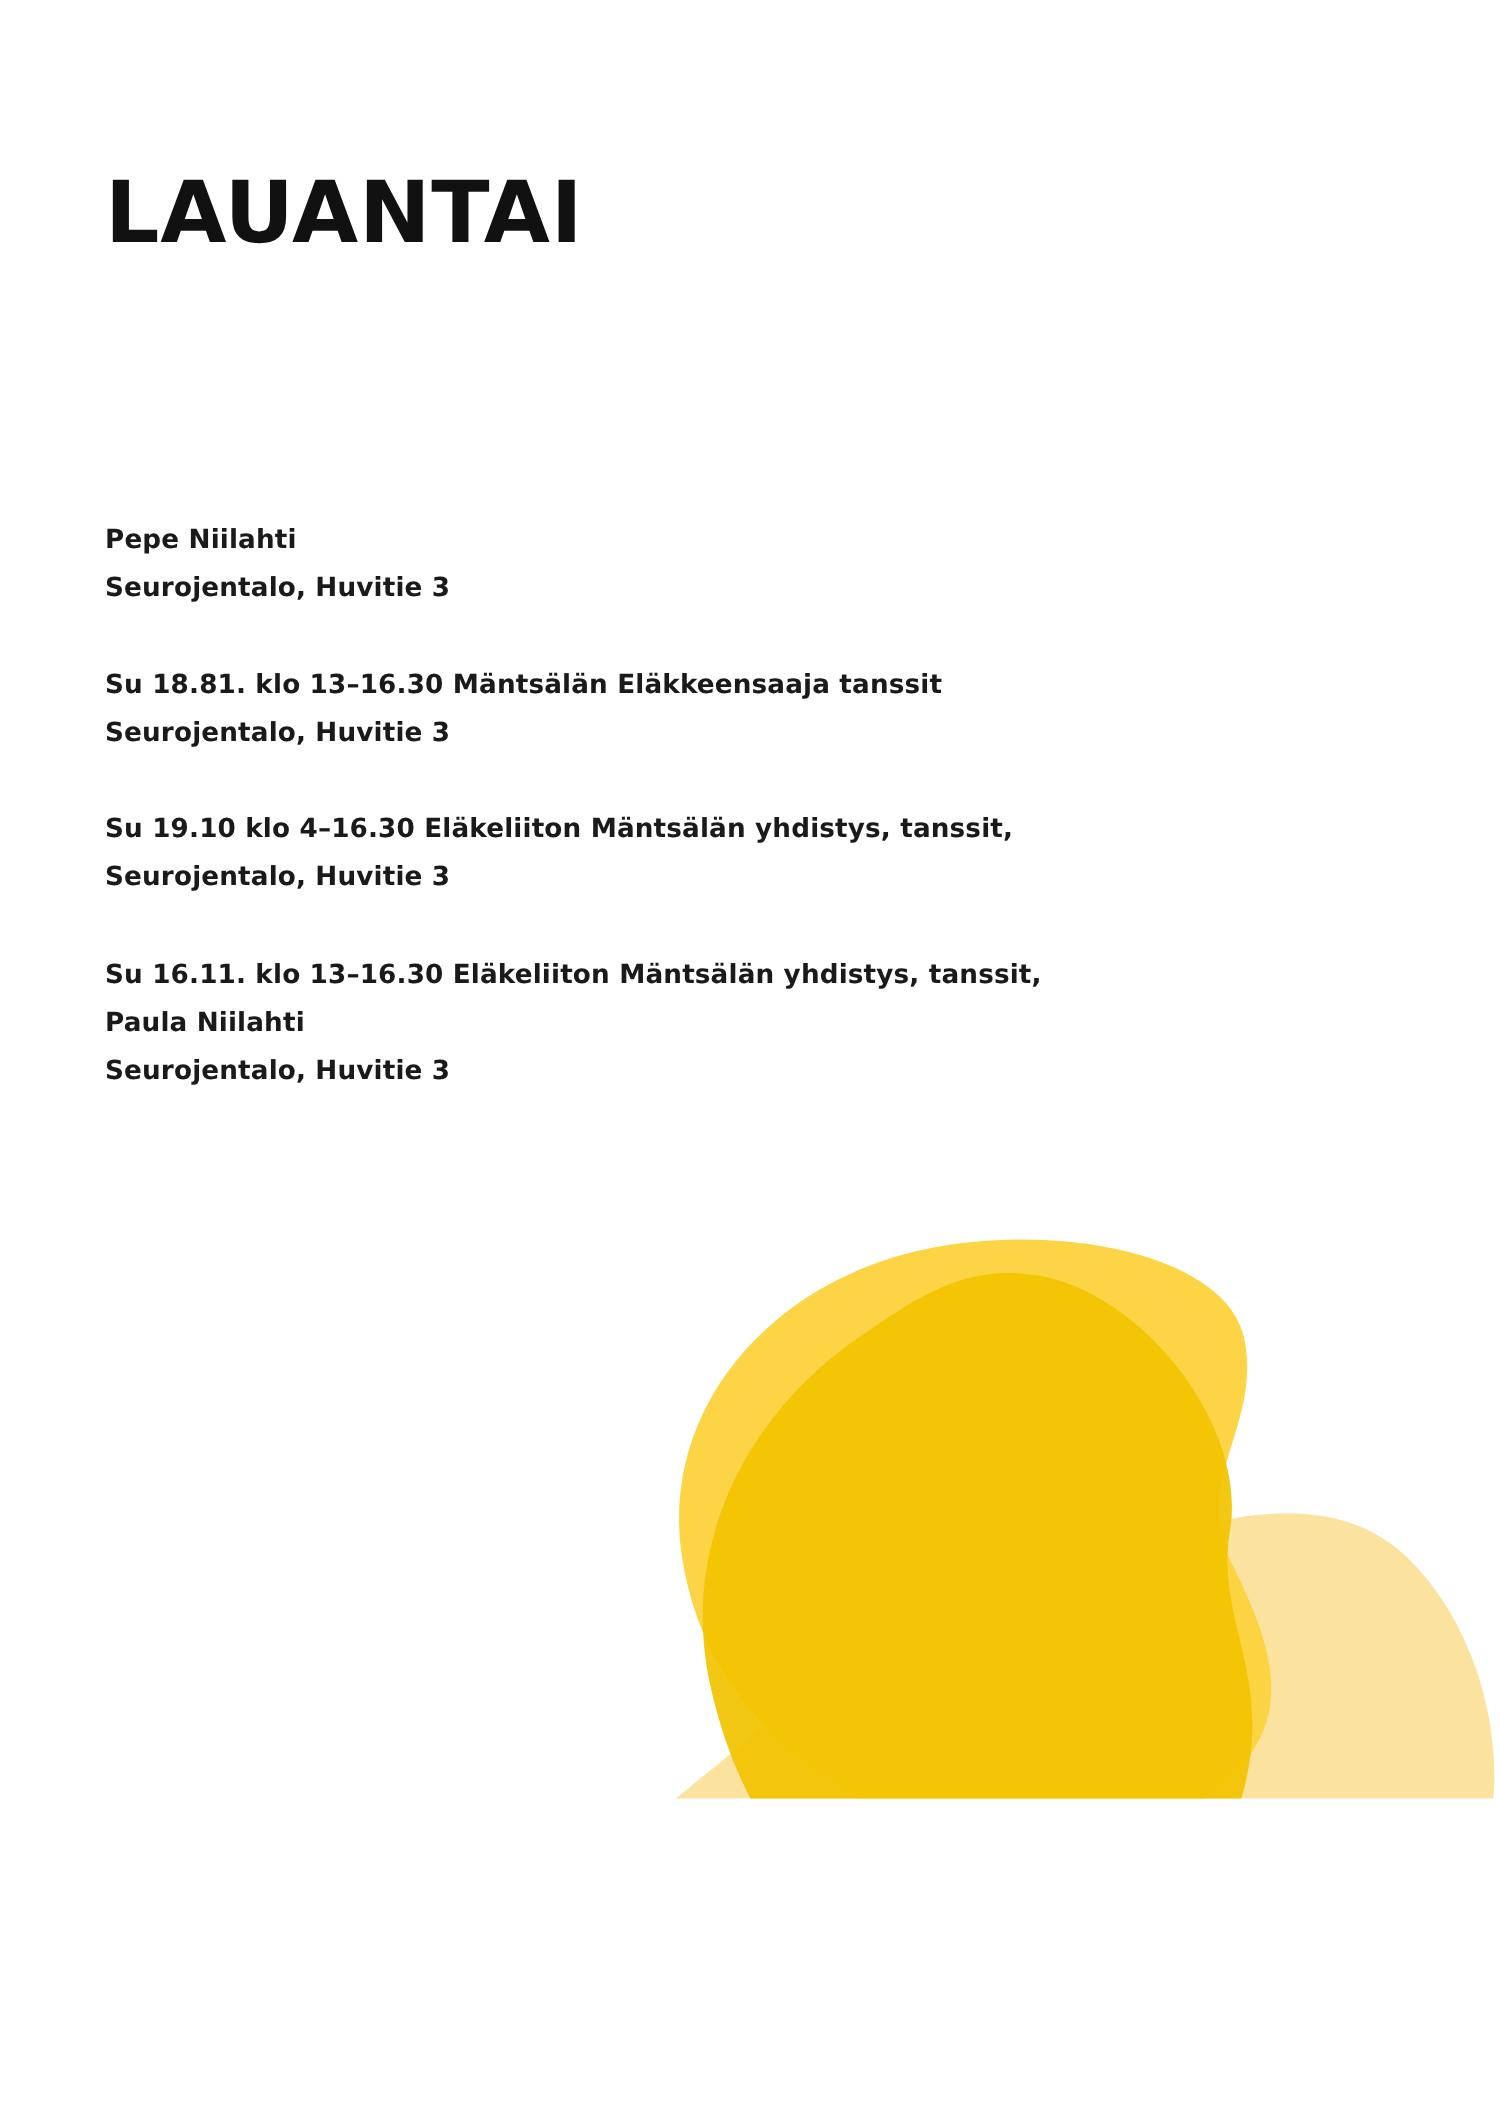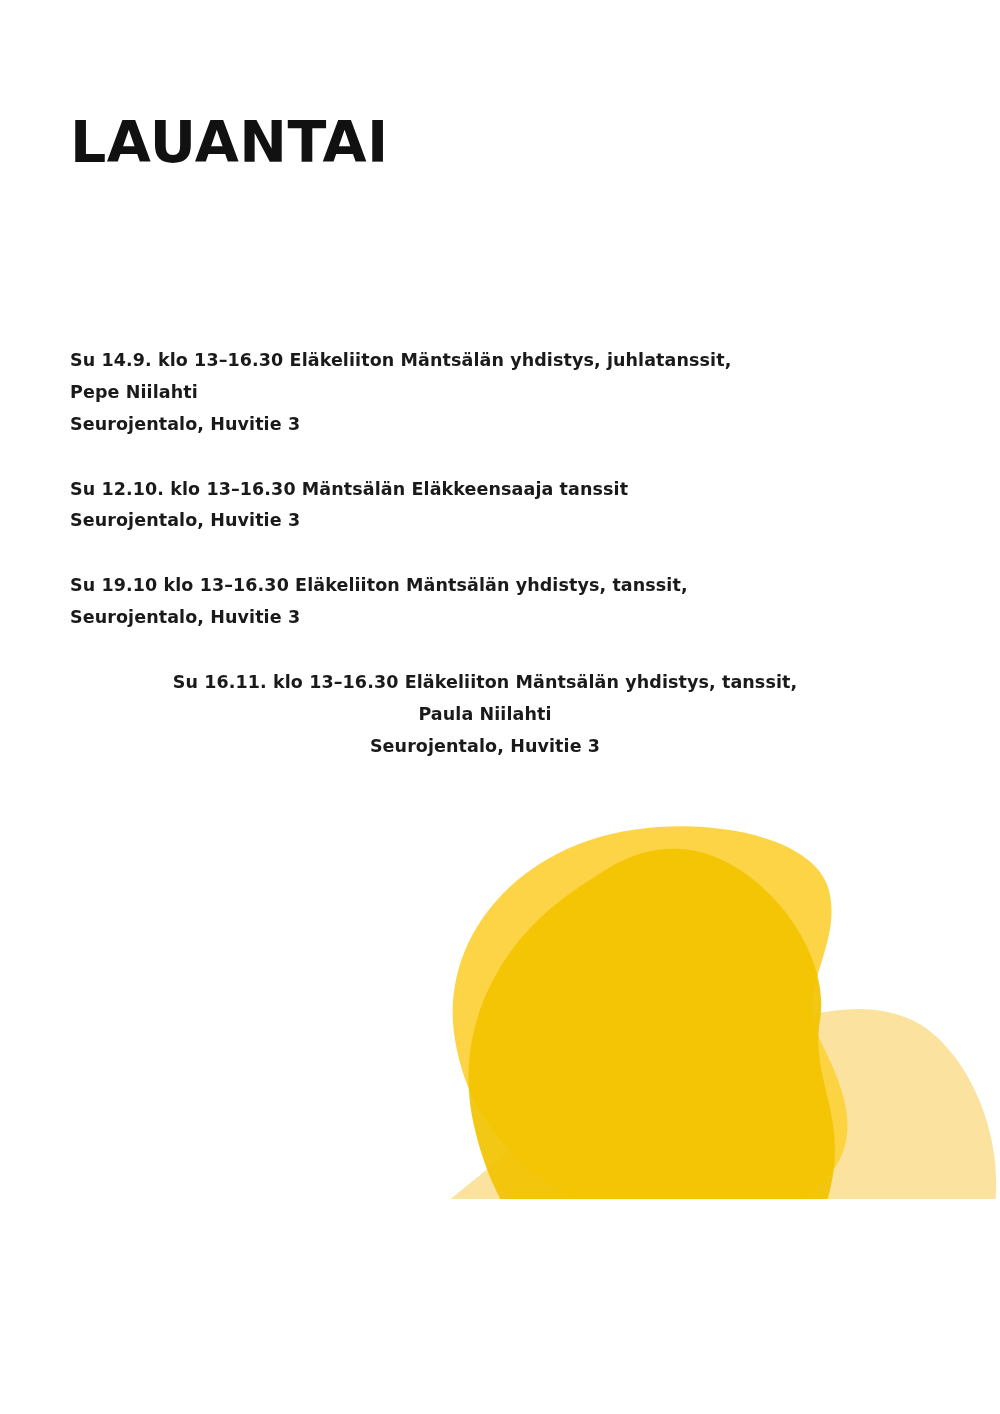--- a/index.html
+++ b/index.html
@@ -34,21 +34,21 @@
   }
   .events {
     position: absolute;
     left: 70px;
     top: 345px;
     width: 830px;
   }
   .event {
     margin-bottom: 33px;
   }
-  .event:last-child { margin-bottom: 16px; text-align: center; }
+  .event:last-child { margin-bottom: 16px; }
   .event-line {
     font-family: "DejaVu Sans", sans-serif;
     font-weight: 700;
     font-size: 17.5px;
     line-height: 1.82;
     color: #1a1a1a;
     letter-spacing: 0.1px;
   }
   .blob-wrap {
     position: absolute;
@@ -64,32 +64,31 @@
 
 <div class="page">
 
   <div class="title-block">
     <div class="title-line">LAUANTAI</div>
   </div>
 
   <div class="events">
 
     <div class="event">
-      <div class="event-line">Su 14.9. klo 13–16.30 Eläkeliiton Mäntsälän yhdistys, juhlatanssit,</div>
       <div class="event-line">Pepe Niilahti</div>
       <div class="event-line">Seurojentalo, Huvitie 3</div>
     </div>
 
     <div class="event">
-      <div class="event-line">Su 12.10. klo 13–16.30 Mäntsälän Eläkkeensaaja tanssit</div>
+      <div class="event-line">Su 18.81. klo 13–16.30 Mäntsälän Eläkkeensaaja tanssit</div>
       <div class="event-line">Seurojentalo, Huvitie 3</div>
     </div>
 
     <div class="event">
-      <div class="event-line">Su 19.10 klo 13–16.30 Eläkeliiton Mäntsälän yhdistys, tanssit,</div>
+      <div class="event-line">Su 19.10 klo 4–16.30 Eläkeliiton Mäntsälän yhdistys, tanssit,</div>
       <div class="event-line">Seurojentalo, Huvitie 3</div>
     </div>
 
     <div class="event">
       <div class="event-line">Su 16.11. klo 13–16.30 Eläkeliiton Mäntsälän yhdistys, tanssit,</div>
       <div class="event-line">Paula Niilahti</div>
       <div class="event-line">Seurojentalo, Huvitie 3</div>
     </div>
 
   </div>

